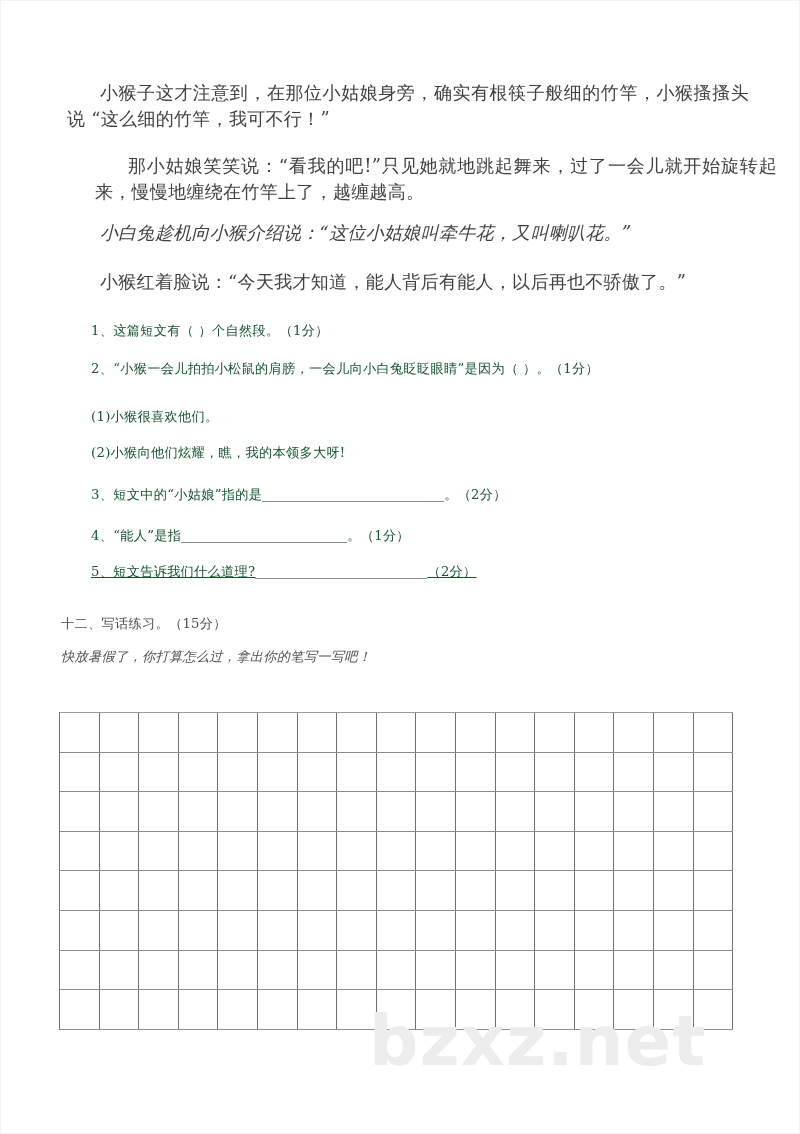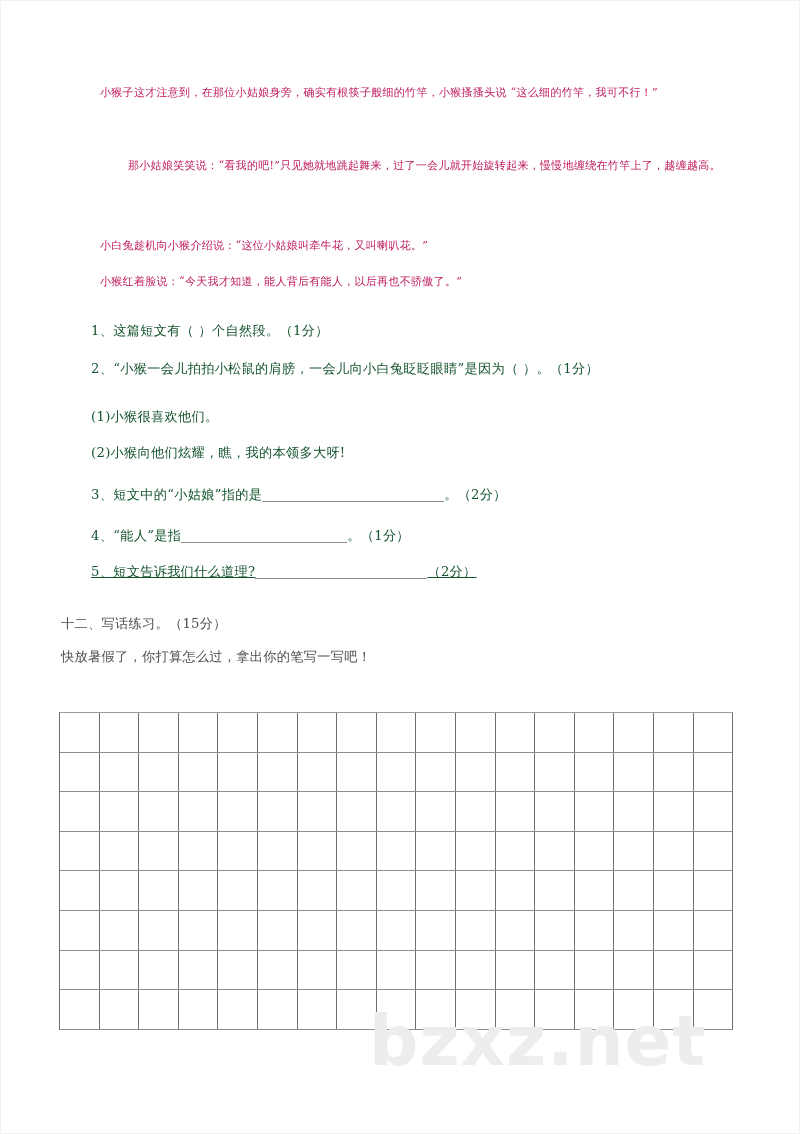--- a/index.html
+++ b/index.html
@@ -17,23 +17,23 @@
     overflow: hidden;
     font-family: "DejaVu Serif", "Liberation Serif", serif;
     color: #4a4a4a;
   }
 
   
   .passage {
     position: absolute;
     left: 66px;
     width: 682px;
-    font-size: 11px;
+    font-size: 18px;
     line-height: 26px;
-    color: #be185d;
+    color: #404040;
     letter-spacing: 0.3px;
     text-align: justify;
   }
   .indent2 { text-indent: 33px; }
 
   .qline {
     position: absolute;
     left: 66px;
     width: 690px;
     font-size: 13.2px;
@@ -100,21 +100,21 @@
 </style>
 </head>
 <body>
 
 <div id="page">
 
   <div class="passage indent2" style="top:79px;">小猴子这才注意到，在那位小姑娘身旁，确实有根筷子般细的竹竿，小猴搔搔头说 “这么细的竹竿，我可不行！”</div>
 
   <div class="passage indent2" style="top:152px;margin-left:28px;">那小姑娘笑笑说：“看我的吧!”只见她就地跳起舞来，过了一会儿就开始旋转起来，慢慢地缠绕在竹竿上了，越缠越高。</div>
 
-  <div class="passage indent2" style="top:232px;">小白兔趁机向小猴介绍说：“这位小姑娘叫牵牛花，又叫喇叭花。”</div>
+  <div class="passage indent2" style="top:219px;font-style:italic;">小白兔趁机向小猴介绍说：“这位小姑娘叫牵牛花，又叫喇叭花。”</div>
 
   <div class="passage indent2" style="top:268px;">小猴红着脸说：“今天我才知道，能人背后有能人，以后再也不骄傲了。”</div>
 
   <div class="qline ind" style="top:319px;">1、这篇短文有（  ）个自然段。（1分）</div>
 
   <div class="qline ind" style="top:357px;">2、“小猴一会儿拍拍小松鼠的肩膀，一会儿向小白兔眨眨眼睛”是因为（  ）。（1分）</div>
 
   <div class="qline ind" style="top:405px;">(1)小猴很喜欢他们。</div>
 
   <div class="qline ind" style="top:441px;">(2)小猴向他们炫耀，瞧，我的本领多大呀!</div>
@@ -126,21 +126,21 @@
   <div class="qline ind" style="top:524px;">
     <span>4、“能人”是指</span><span class="blank b-mid"></span><span>。（1分）</span>
   </div>
 
   <div class="qline ind" style="top:560px;text-decoration:underline;">
     <span>5、短文告诉我们什么道理?</span><span class="blank b-short"></span><span>（2分）</span>
   </div>
 
   <div class="sect" style="top:612px;">十二、写话练习。（15分）</div>
 
-  <div class="sect" style="top:645px;">快放暑假了，你打算怎么过，拿出你的笔写一写吧！</div>
+  <div class="sect" style="top:645px;font-style:italic;">快放暑假了，你打算怎么过，拿出你的笔写一写吧！</div>
 
   <div id="grid">
     <table>
       <tbody>
           <tr>
             <td></td>
             <td></td>
             <td></td>
             <td></td>
             <td></td>

